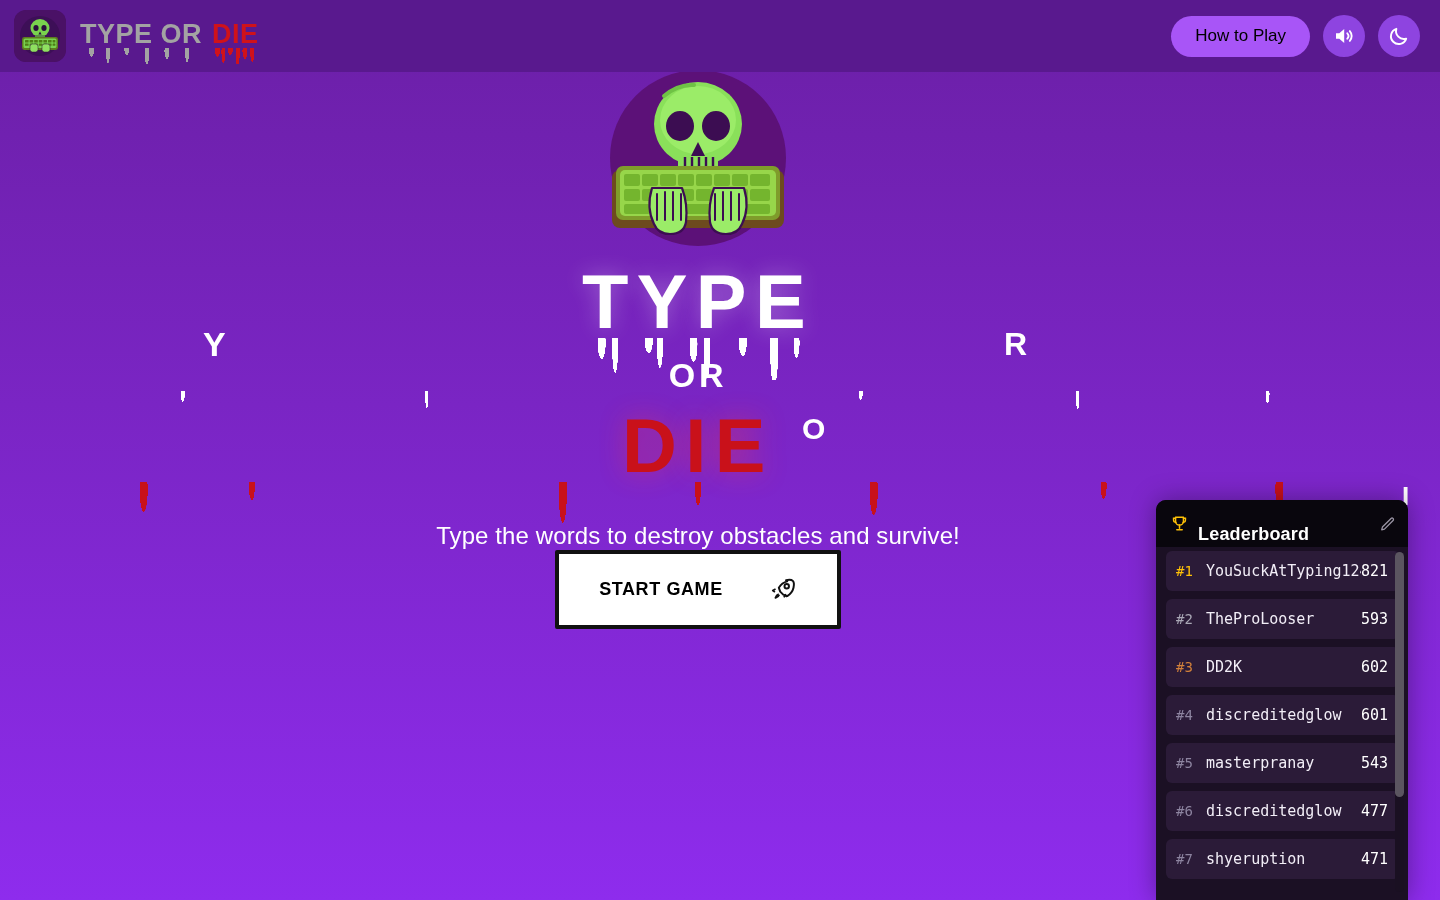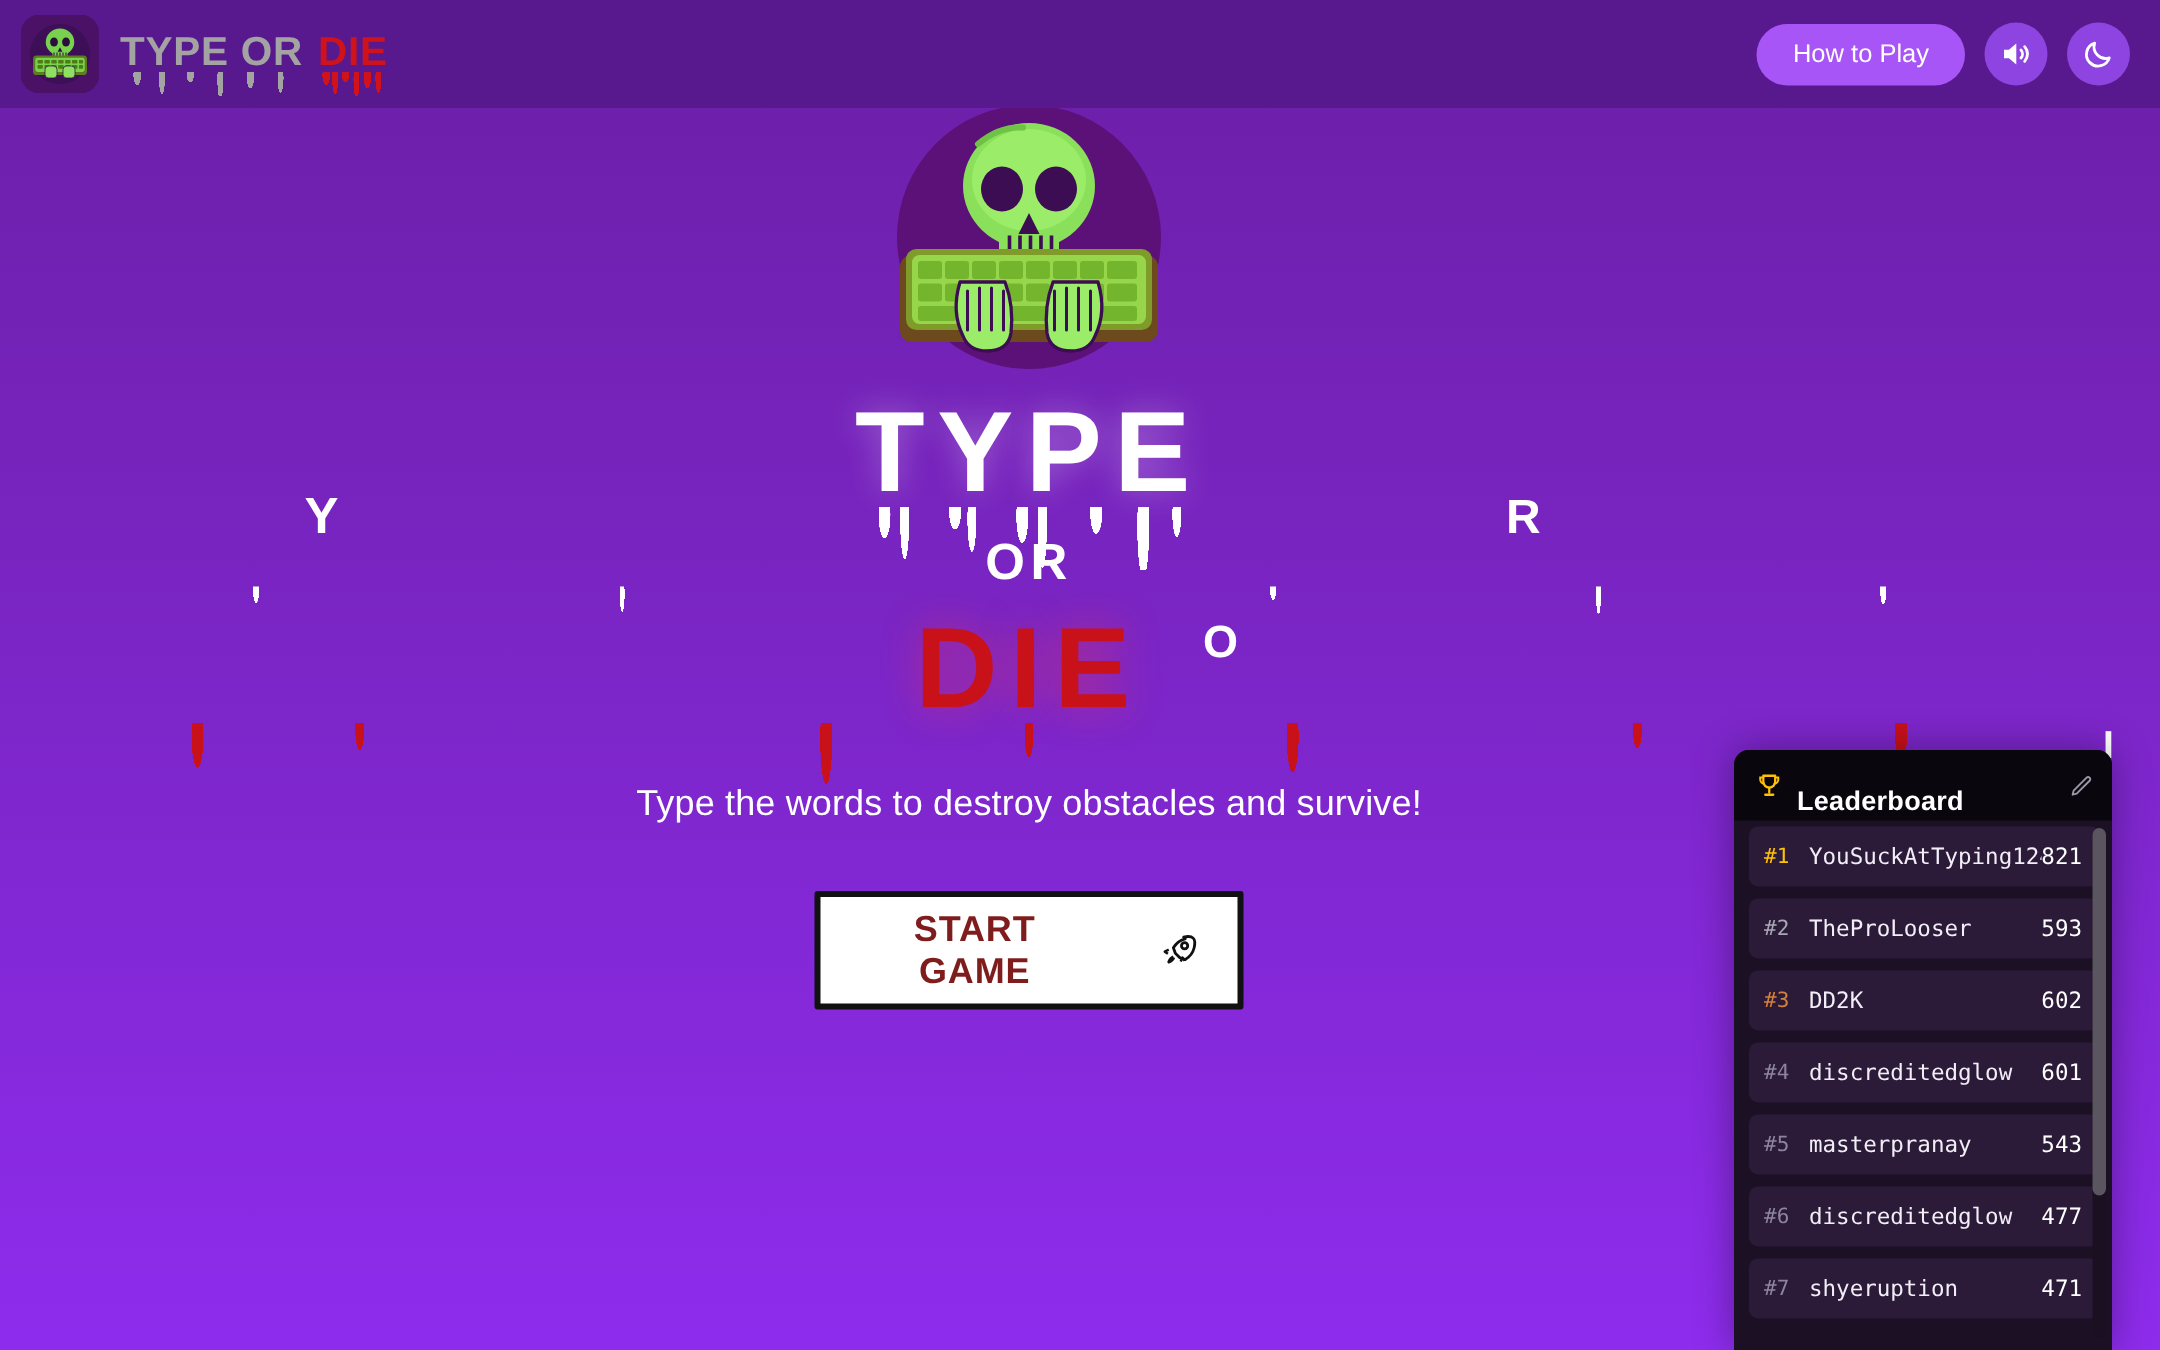--- a/index.html
+++ b/index.html
@@ -84,21 +84,21 @@
     align-items: center;
     gap: 13px;
   }
 
   #how-to-play-button {
     height: 41px;
     padding: 0 24px;
     border: none;
     border-radius: 21px;
     background: #a855f7;
-    color: #ffffff;
+    color: #000000;
     font-family: "Liberation Sans", sans-serif;
     font-size: 17px;
     cursor: pointer;
     white-space: nowrap;
   }
 
   .icon-round-button {
     width: 42px;
     height: 42px;
     border: none;
@@ -107,21 +107,21 @@
     display: flex;
     align-items: center;
     justify-content: center;
     cursor: pointer;
     padding: 0;
   }
 
   
   #hero {
     position: absolute;
-    top: 72px; left: 6px;
+    top: 72px; left: 18px;
     width: 1360px;
     text-align: center;
   }
 
   #hero-emblem {
     width: 216px;
     height: 216px;
     display: block;
     margin: -18px auto 0;
   }
@@ -206,29 +206,28 @@
   }
 
   #hero-tagline {
     margin-top: 38px;
     font-size: 24px;
     color: #ffffff;
     letter-spacing: 0.1px;
   }
 
   #start-game-button {
-    margin-top: 44px;
     width: 286px;
     height: 79px;
     background: #ffffff;
     border: 4px solid #111111;
     border-radius: 2px;
-    color: #7f1d1d;
+    color: #000000;
     font-family: "Liberation Sans", sans-serif;
-    font-size: 24px;
+    font-size: 18px;
     font-weight: 700;
     letter-spacing: 0.6px;
     cursor: pointer;
     display: inline-flex;
     align-items: center;
     justify-content: center;
     gap: 46px;
     padding: 0 26px;
   }
 

